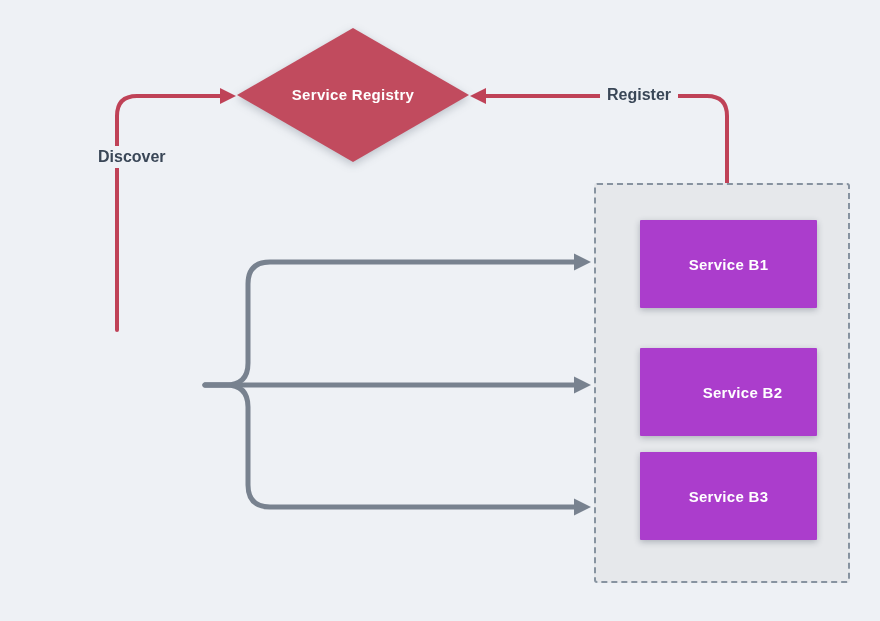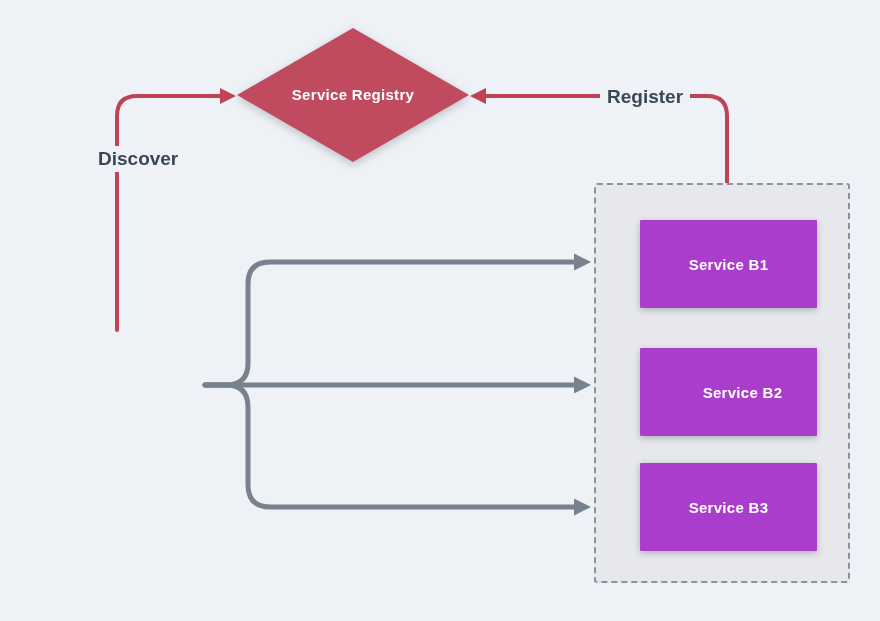--- a/index.html
+++ b/index.html
@@ -85,28 +85,28 @@
   }
   .service-b {
     left: 44px;
     width: 177px; height: 88px;
     background: var(--service-b-fill, #ab3dcc);
     border-radius: 1px;
     box-shadow: 0 2px 6px rgba(40,50,70,0.3);
   }
   .service-b1 { top: 35px; }
   .service-b2 { top: 163px; padding-left: 28px; }
-  .service-b3 { top: 278px; }
+  .service-b3 { top: 267px; }
 
   .edge-label {
     position: absolute;
     z-index: 2;
     background: var(--background, #eef1f5);
     color: var(--label-text, #3a4757);
-    font-size: 19px;
+    font-size: 16px;
     font-weight: bold;
     padding: 2px 7px;
     white-space: nowrap;
   }
   .discover-label { left: 71px; top: 146px; margin-left: 20px; }
   .register-label { left: 600px; top: 84px; }
 </style>
 </head>
 <body>
 

